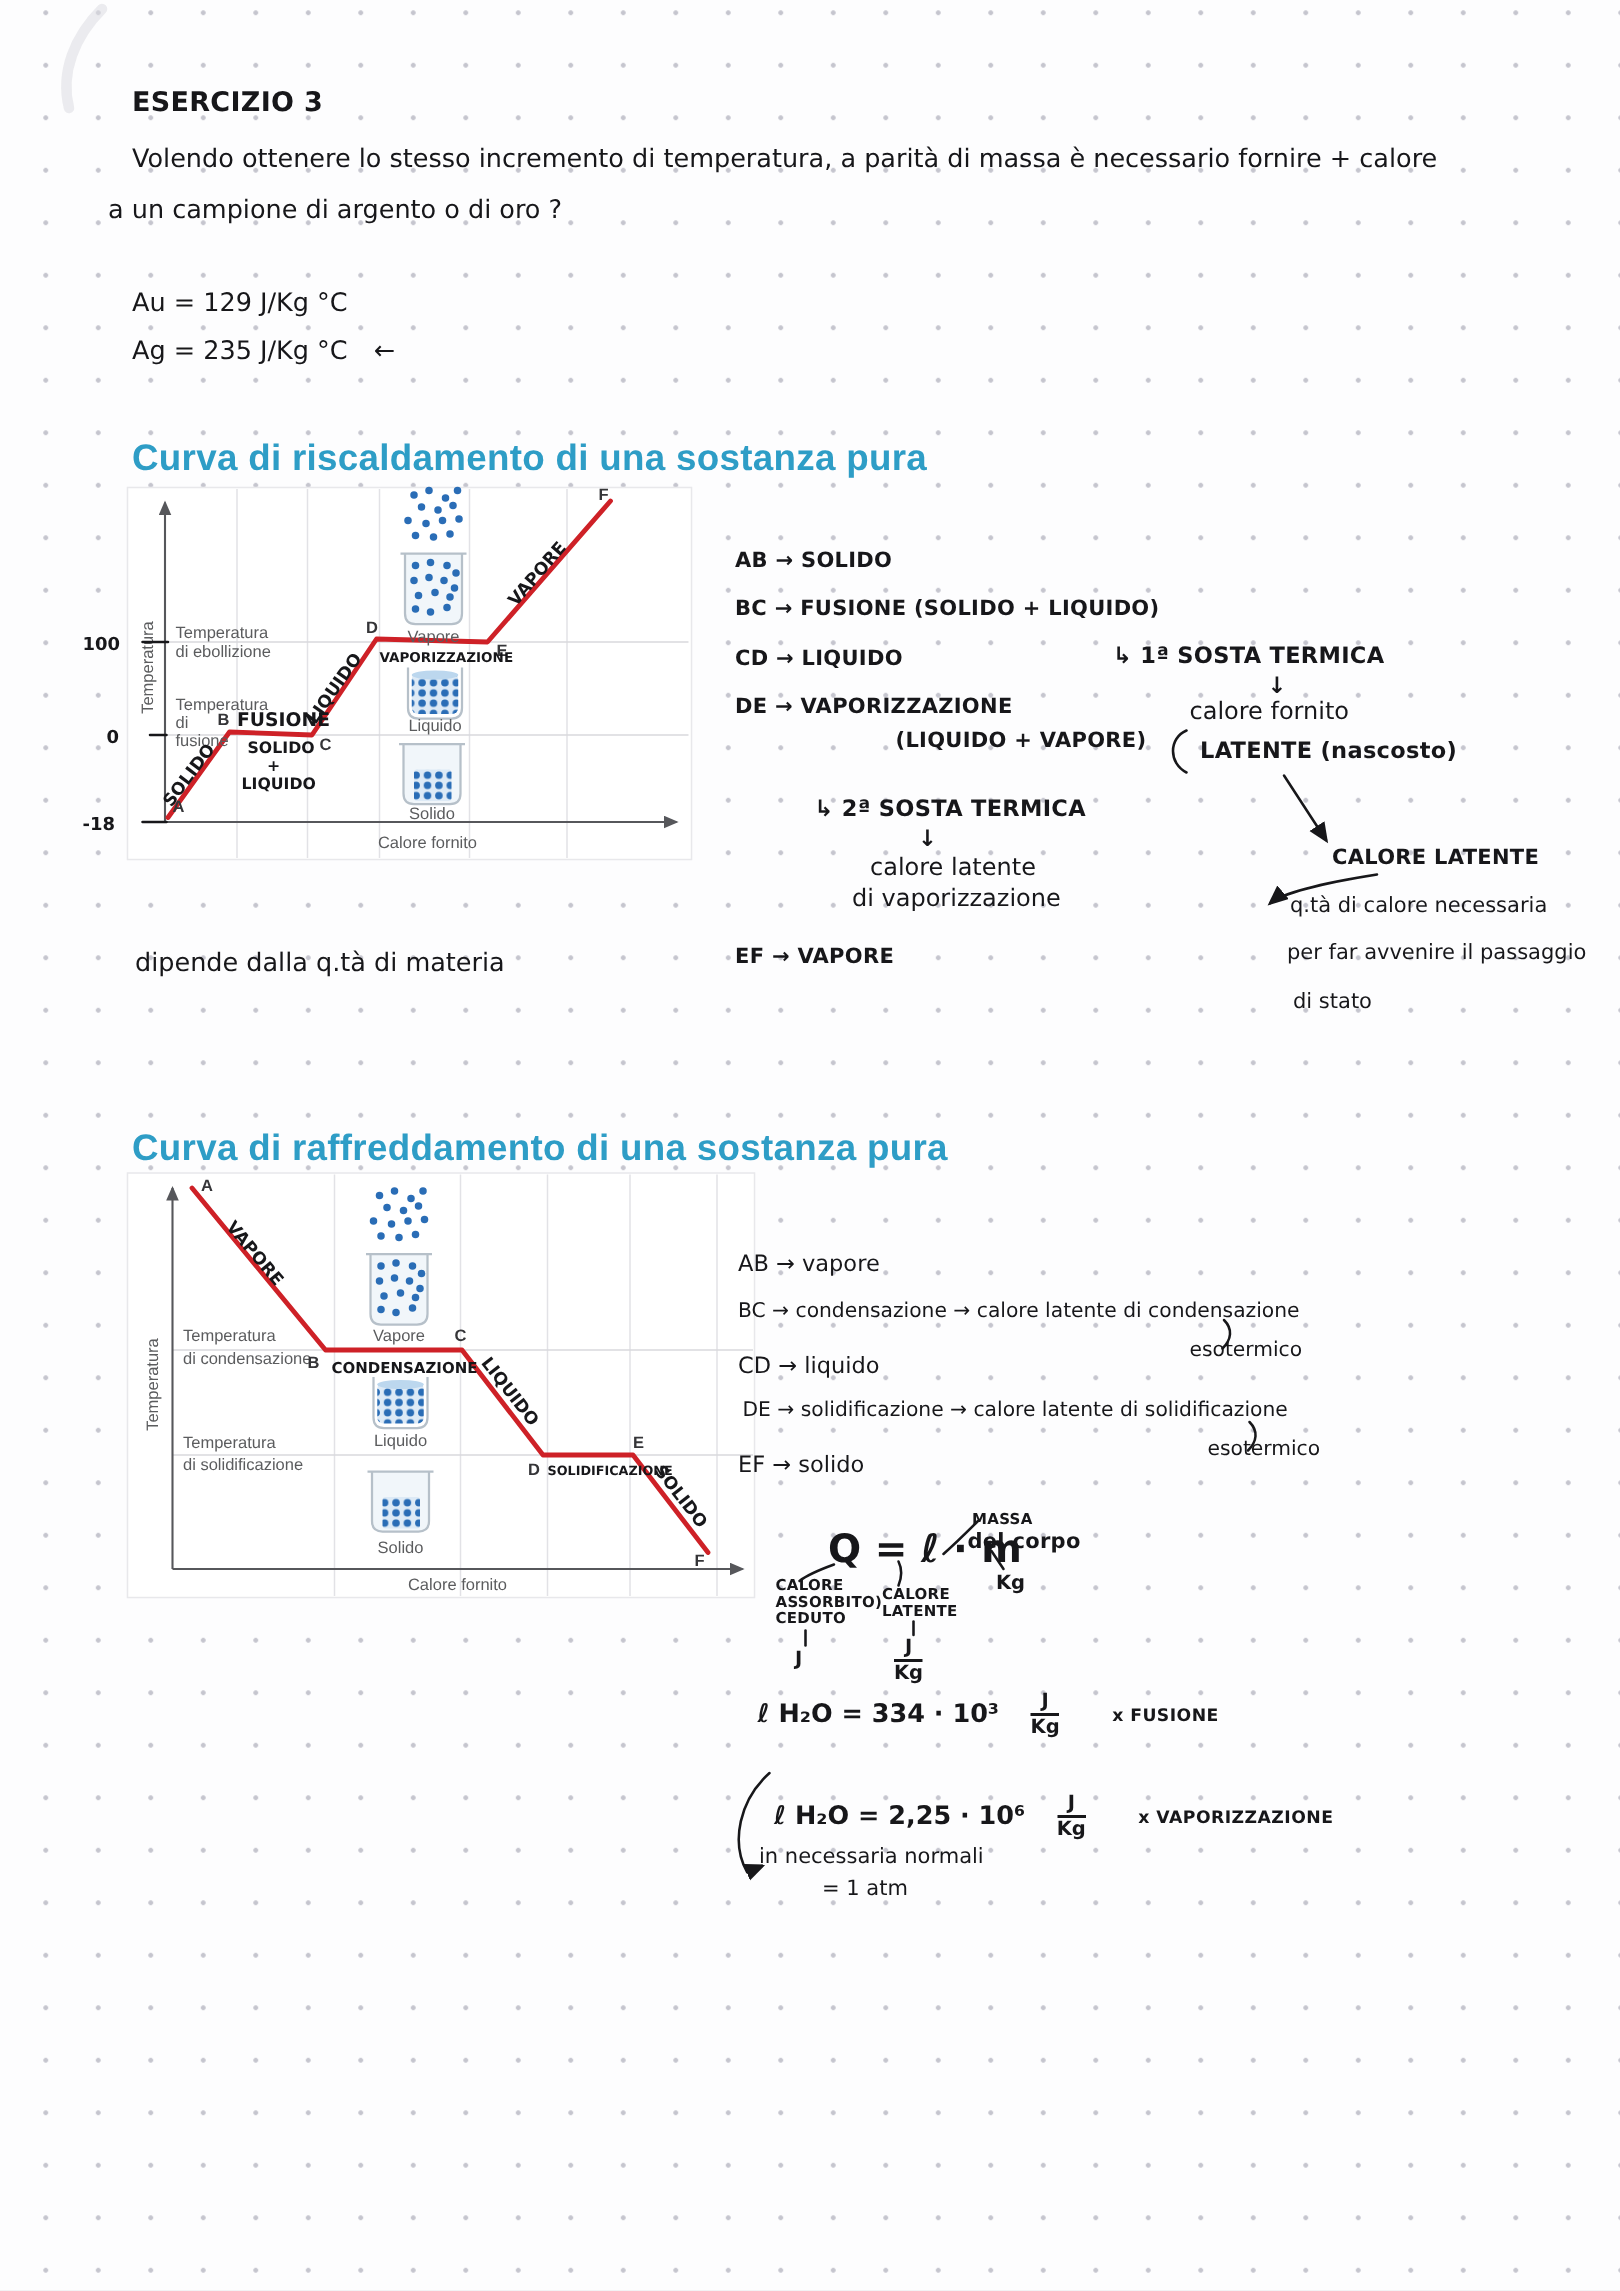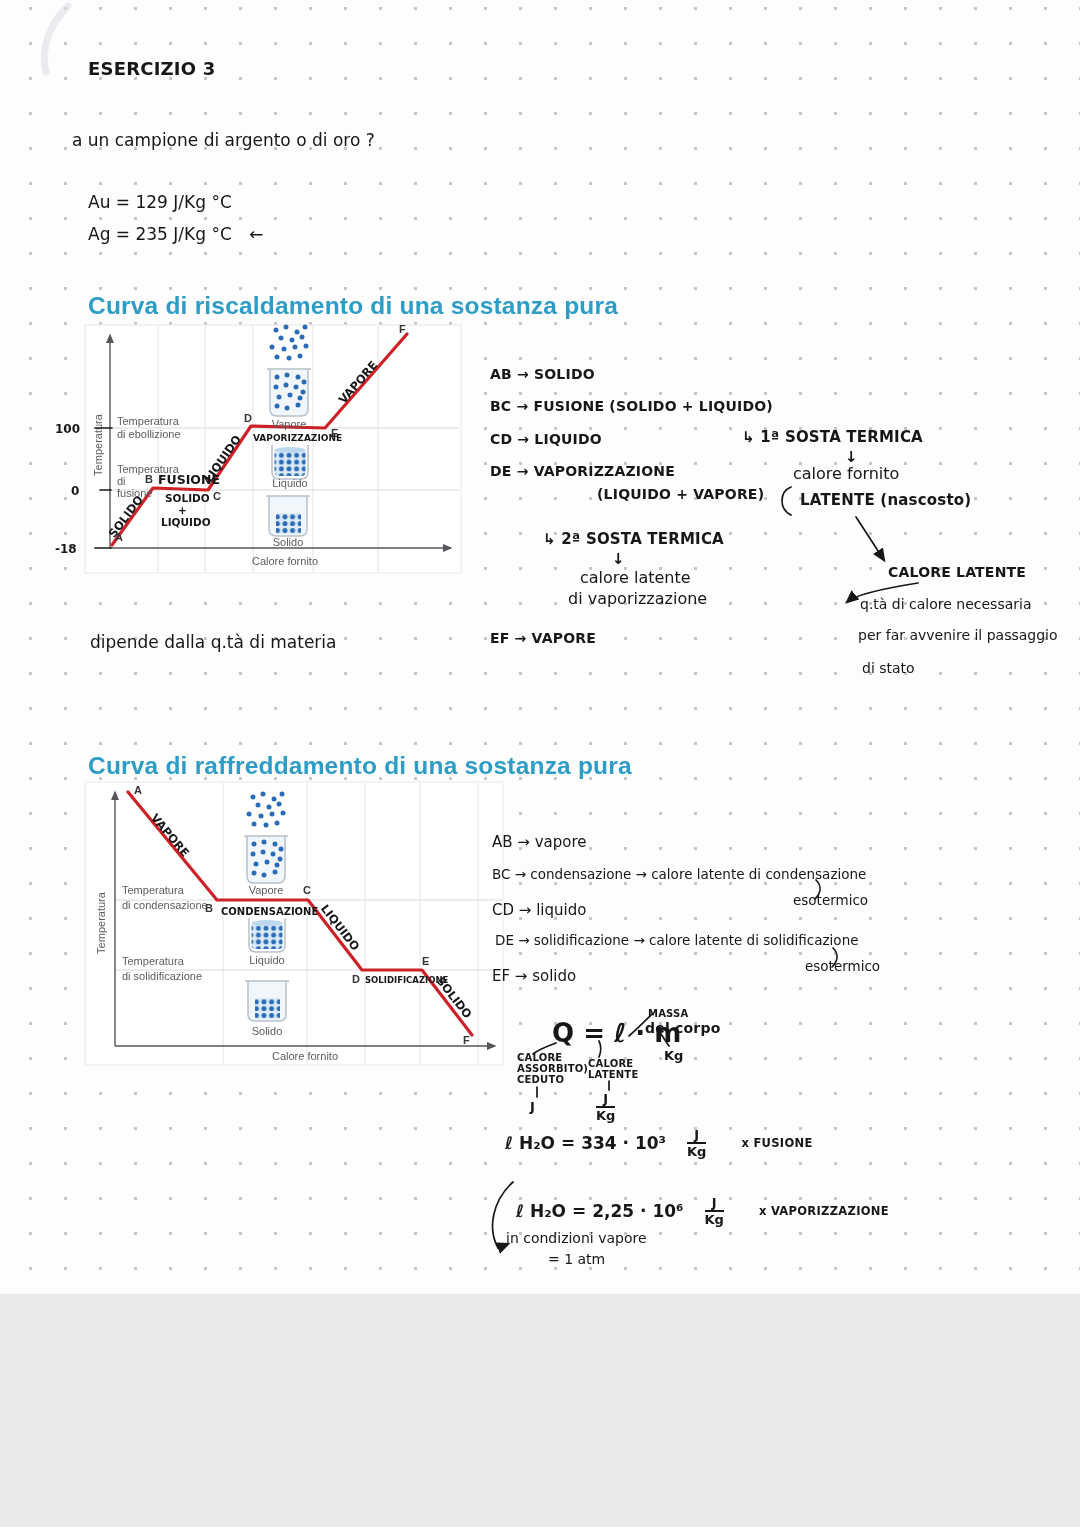--- a/index.html
+++ b/index.html
@@ -1,17 +1,17 @@
 <!DOCTYPE html>
 <html><head>
 <meta charset="utf-8">
 <style>
   html,body{margin:0;padding:0;background:#e9e9ec;}
   #page{
-    position:relative;width:1080px;height:1294px;margin:0 auto;overflow:hidden;
+    position:relative;width:1080px;height:1527px;margin:0 auto;overflow:hidden;
     background-color:#fdfdfe;
     background-image:radial-gradient(circle,#c5c5ce 1.4px,transparent 1.7px);
     background-size:35px 35px;background-position:13px 26px;
     font-family:"DejaVu Sans",sans-serif;color:#1a1a1c;
   }
   .abs{position:absolute;white-space:nowrap;}
   .hw{font-family:"DejaVu Sans",sans-serif;color:#17171a;}
   .caps{font-weight:bold;letter-spacing:.2px;}
   .sz18{font-size:18px;} .sz17{font-size:17px;} .sz16{font-size:16px;}
   .sz15{font-size:15px;} .sz14{font-size:14px;} .sz13{font-size:13.5px;}
@@ -38,20 +38,21 @@
   .lheat{position:absolute;display:flex;align-items:center;gap:21px;white-space:nowrap;}
   .lheat .val{font-size:17px;font-weight:bold;}
   .lheat .tag{font-size:11.5px;font-weight:bold;margin-left:14px;letter-spacing:.3px;}
 </style>
 </head>
 <body>
 
 <div id="page">
 
   <div class="abs hw caps sz18" style="left:88px;top:58px">ESERCIZIO 3</div>
+  <div class="abs hw sz17" style="left:88px;top:96px">Volendo ottenere lo stesso incremento di temperatura, a parità di massa  è necessario fornire + calore</div>
   <div class="abs hw sz17" style="left:72px;top:130px">a  un campione di argento o di oro ?</div>
   <div class="abs hw sz17" style="left:88px;top:192px">Au = 129 J/Kg °C</div>
   <div class="abs hw sz17" style="left:88px;top:224px">
     <span>Ag = 235 J/Kg °C</span>
     <span style="margin-left:12px">←</span>
   </div>
 
   <div class="abs section-title" style="left:88px;top:292px">Curva di riscaldamento di una sostanza pura</div>
 
   <svg class="chart" style="left:55px;top:323px" width="410" height="252" viewBox="0 0 410 252">
@@ -258,21 +259,21 @@
     <span class="tag">x FUSIONE</span>
   </div>
   <div class="lheat hw" style="left:516px;top:1196px">
     <span class="val">ℓ H₂O =  2,25 · 10⁶</span>
     <span class="frac">
       <span class="num">J</span>
       <span class="den">Kg</span>
     </span>
     <span class="tag">x VAPORIZZAZIONE</span>
   </div>
-  <div class="abs hw sz14" style="left:506px;top:1230px">in condizioni vapore</div>
+  <div class="abs hw sz14" style="left:506px;top:1230px">in necessaria normali</div>
   <div class="abs hw sz14" style="left:548px;top:1251px">=  1 atm</div>
 
   <svg class="overlay" width="1080" height="1527" viewBox="0 0 1080 1527">
     <path d="M68,6 C50,24 40,48 46,72" stroke="#dcdce1" stroke-width="7" fill="none" stroke-linecap="round" opacity="0.55"></path>
     <path class="hand" d="M856,517 L884,560" marker-end="url(#ahb)"></path>
     <path class="hand" d="M791,487 C779,492 779,509 791,515"></path>
     <path class="hand" d="M918,583 C880,589 854,596 847,602" marker-end="url(#ahb)"></path>
     <path class="hand" d="M816,880 C822,886 821,893 815,899"></path>
     <path class="hand" d="M833,948 C839,954 838,961 832,967"></path>
     <path class="hand" d="M513,1182 C493,1200 487,1228 498,1248 L508,1244" marker-end="url(#ahb)"></path>

